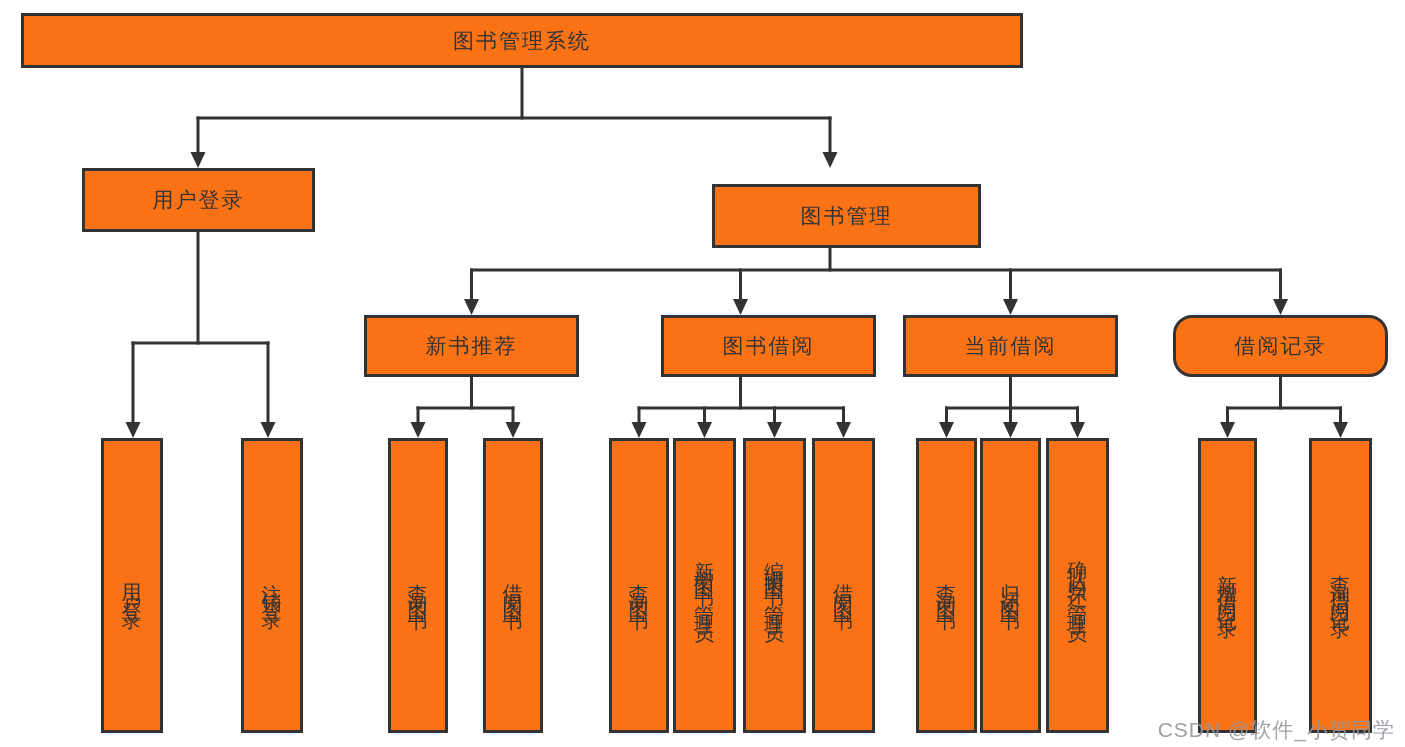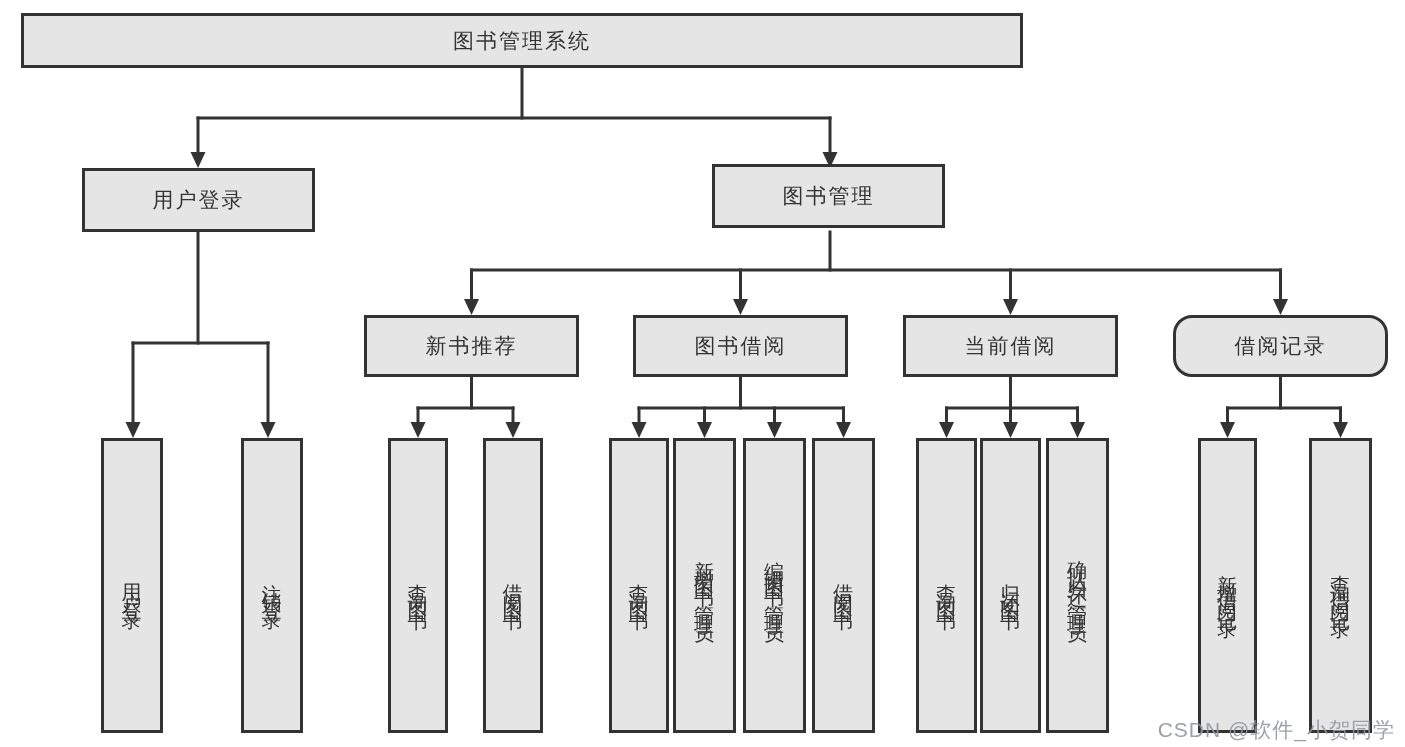--- a/index.html
+++ b/index.html
@@ -12,21 +12,21 @@
     position: relative;
     width: 1405px;
     height: 747px;
     background: #ffffff;
     overflow: hidden;
   }
   .node {
     position: absolute;
     box-sizing: border-box;
     border: 3px solid #333333;
-    background: #e5e5e5;
+    background: #f97316;
     display: flex;
     align-items: center;
     justify-content: center;
     color: #333333;
   }
   .h-label {
     font-size: 21px;
     letter-spacing: 2px;
     white-space: nowrap;
     color: #333333;
@@ -134,28 +134,28 @@
     </g>
   </svg>
 
   <div class="node" style="left:21px; top:13px; width:1002px; height:55px;">
     <span class="h-label">图书管理系统</span>
   </div>
 
   <div class="node" style="left:82px; top:168px; width:233px; height:64px;">
     <span class="h-label">用户登录</span>
   </div>
-  <div class="node" style="left:712px; top:164px; width:233px; height:64px;">
+  <div class="node" style="left:712px; top:184px; width:269px; height:64px;">
     <span class="h-label">图书管理</span>
   </div>
 
   <div class="node" style="left:364px; top:315px; width:215px; height:62px;">
     <span class="h-label">新书推荐</span>
   </div>
-  <div class="node" style="left:633px; top:315px; width:215px; height:62px;">
+  <div class="node" style="left:661px; top:315px; width:215px; height:62px;">
     <span class="h-label">图书借阅</span>
   </div>
   <div class="node" style="left:903px; top:315px; width:215px; height:62px;text-align:right;">
     <span class="h-label">当前借阅</span>
   </div>
   <div class="node" style="left:1173px; top:315px; width:215px; height:62px;border-radius:19px;">
     <span class="h-label">借阅记录</span>
   </div>
 
   <div class="node leaf" style="left:101px; top:438px; width:62px; height:295px;">

